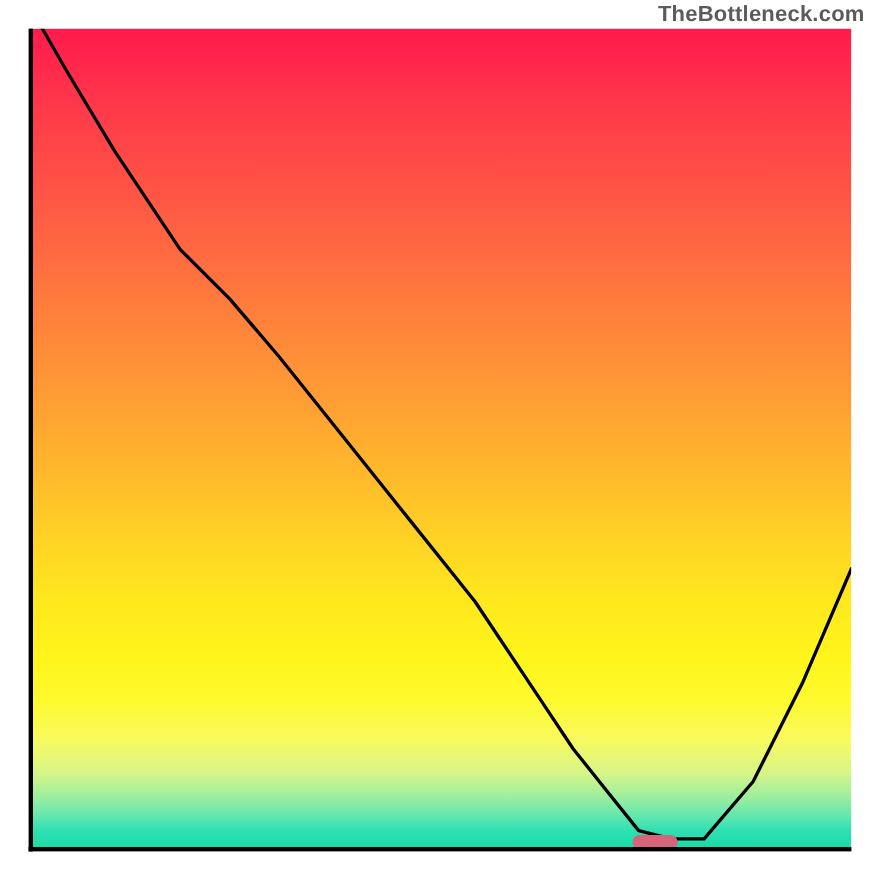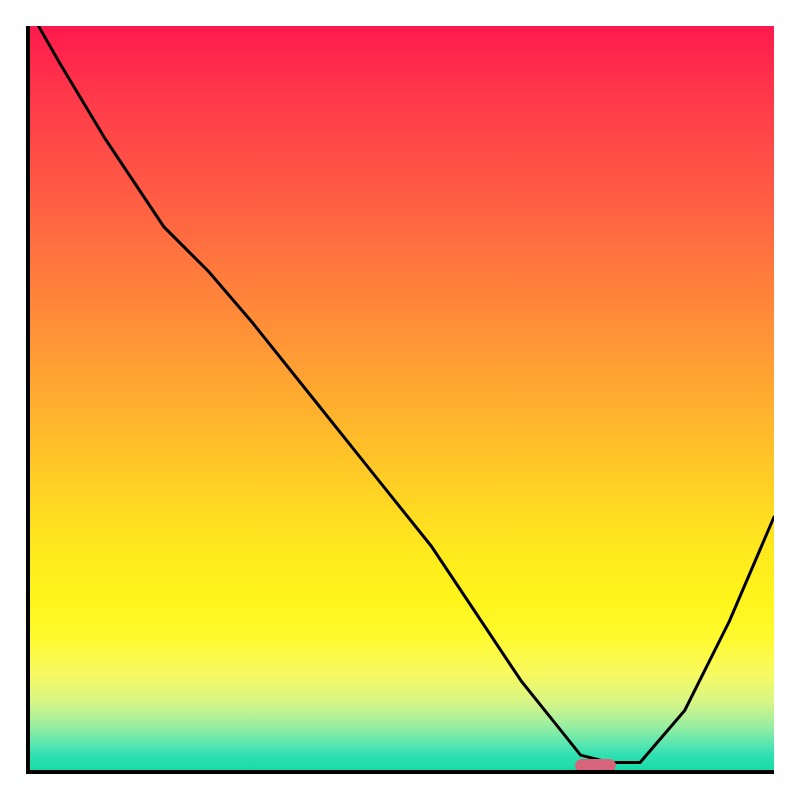--- a/index.html
+++ b/index.html
@@ -76,20 +76,21 @@
     height: 13px;
     background: #d6647a;
     border-radius: 8px;
     z-index: 4;
   }
 </style>
 </head>
 <body>
 
 <div class="wrap">
+  <div class="watermark">TheBottleneck.com</div>
 
   <div class="plot-area">
     <div class="bg-gradient"></div>
 
     <svg class="curve-svg" viewBox="0 0 744 744" preserveAspectRatio="none">
       <path d="M0.0 -14.9 L29.8 37.2 L74.4 111.6 L133.9 200.9 L178.6 245.5 L223.2 297.6 L282.7 372.0 L342.2 446.4 L401.8 520.8 L461.3 610.1 L491.0 654.7 L520.8 691.9 L550.6 729.1 L580.3 736.6 L610.1 736.6 L654.7 684.5 L699.4 595.2 L744.0 491.0" id="curvePath" fill="none" stroke="#000" stroke-width="3" stroke-linecap="round" stroke-linejoin="round"></path>
     </svg>
 
     <div class="marker" id="marker" style="left: 544.98px; top: 732.792px; width: 40.92px;"></div>
   </div>

